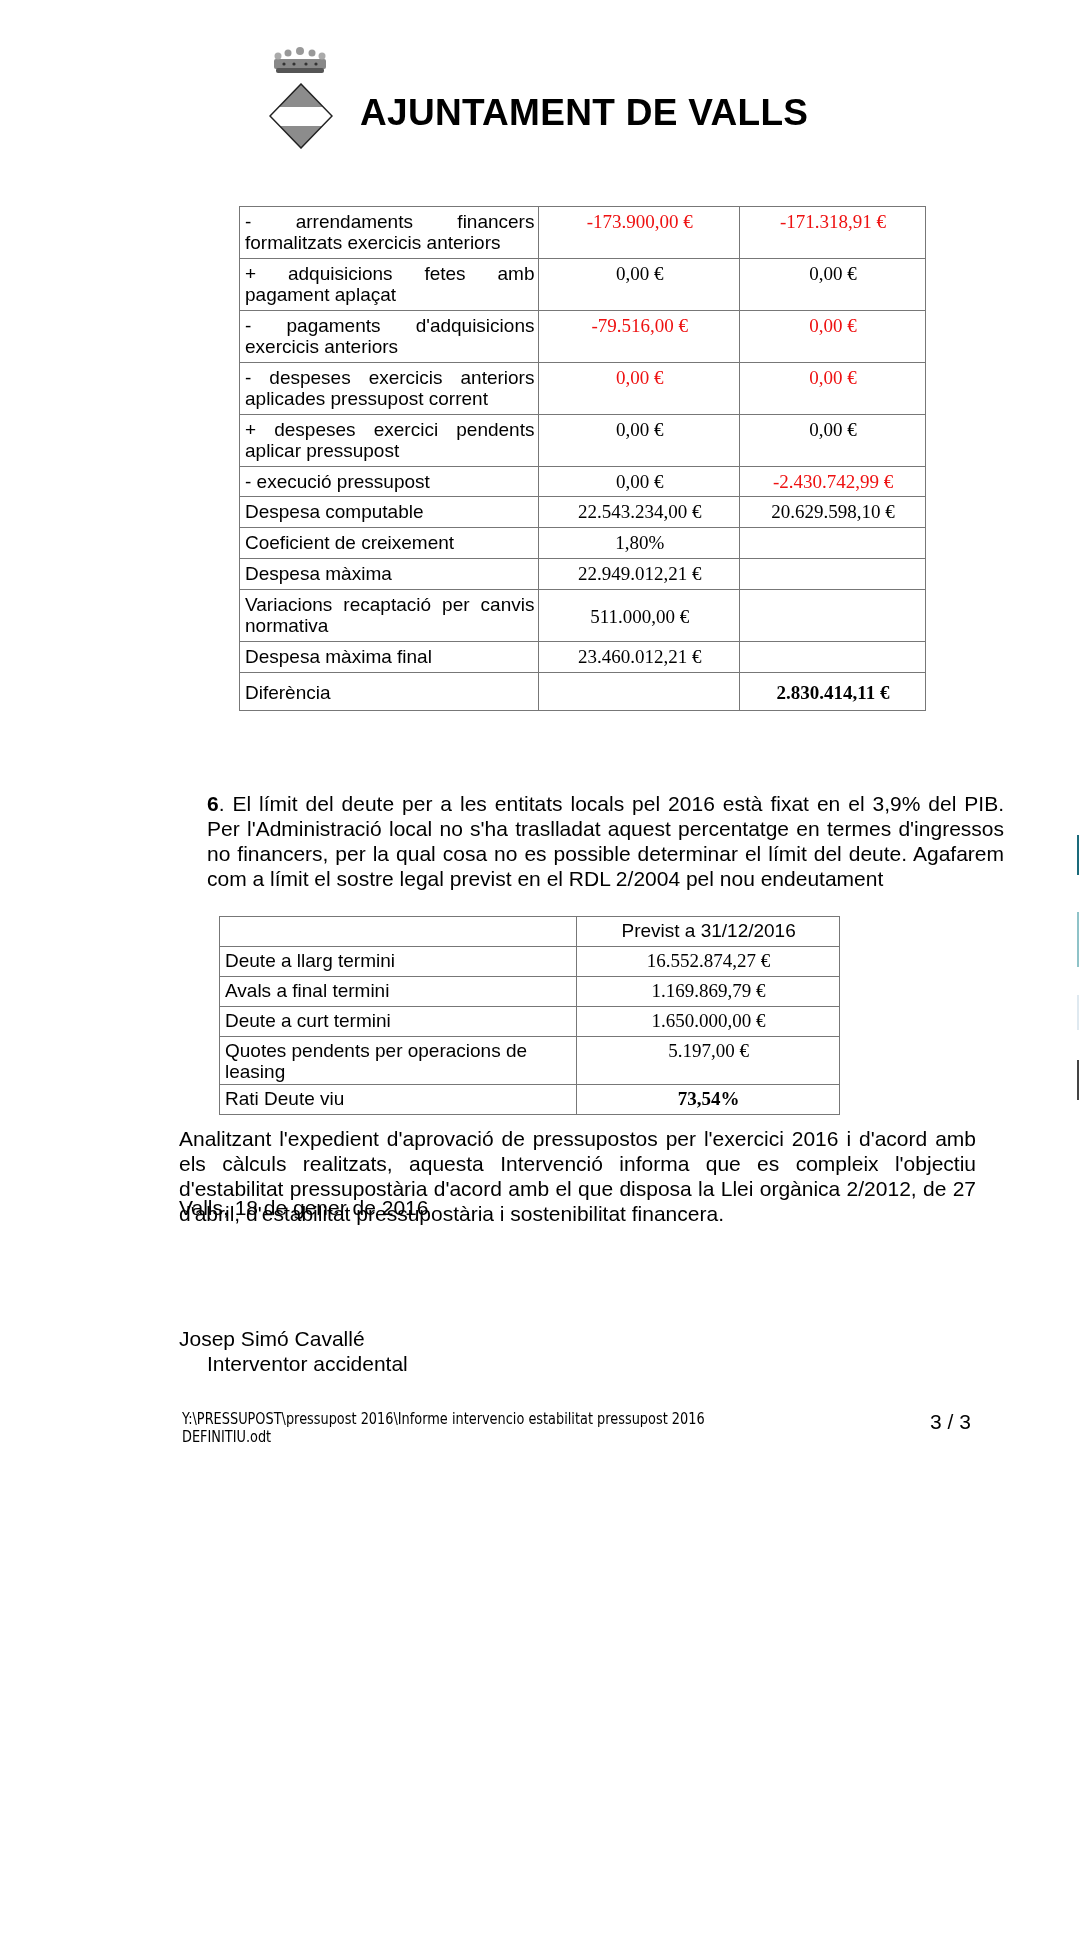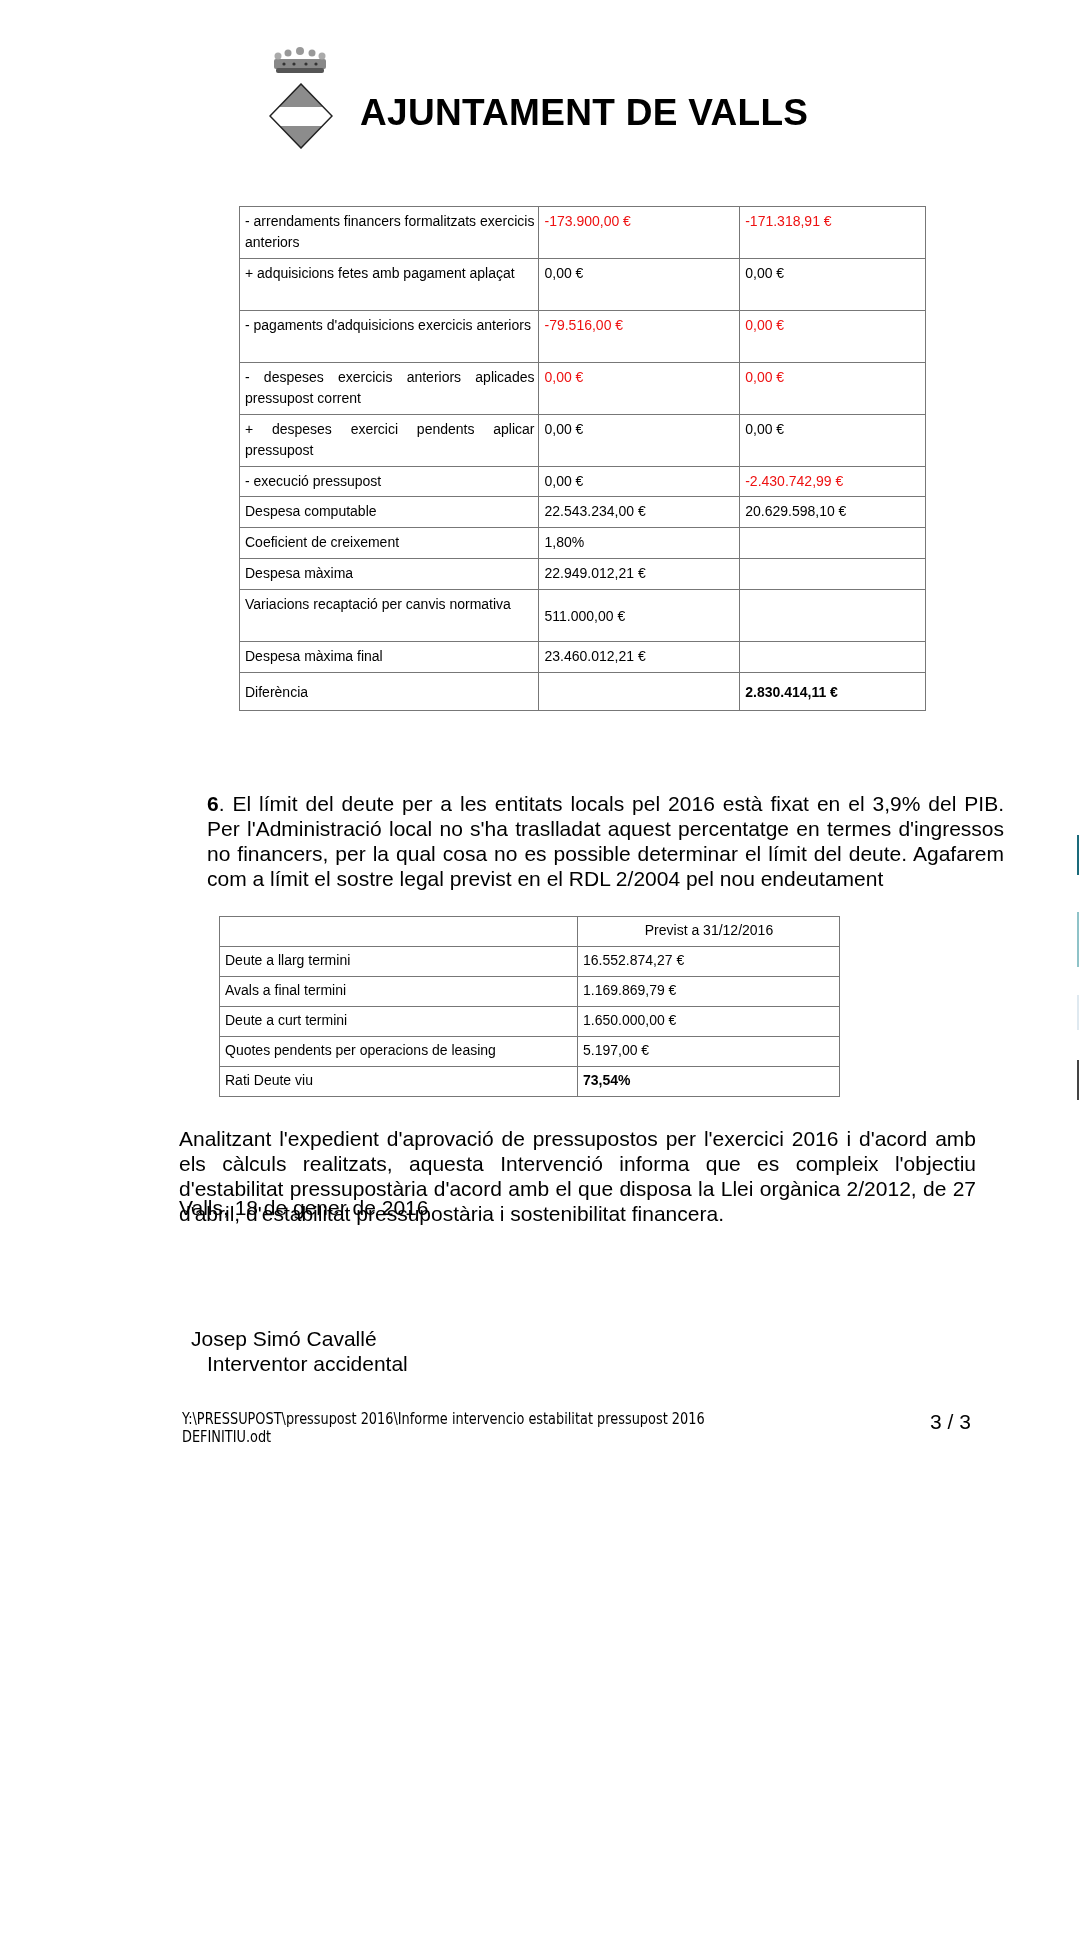--- a/index.html
+++ b/index.html
@@ -4,41 +4,41 @@
 <style>
   html, body { margin:0; padding:0; background:#ffffff; }
   body { width:1079px; height:1943px; position:relative; overflow:hidden;
          font-family:"Liberation Sans", sans-serif; color:#000; }
   .abs { position:absolute; }
   
   #crown { left:270px; top:47px; width:60px; height:30px; }
   #shield { left:269px; top:83px; width:64px; height:66px; }
   #org-title { left:360px; top:92px; font-size:37px; font-weight:bold; letter-spacing:0.3px; white-space:nowrap; }
 
-  table { border-collapse:collapse; position:absolute; font-size:14px;border-radius:19px; }
+  table { border-collapse:collapse; position:absolute; font-size:19px;border-radius:19px; }
   td { border:1px solid #777; vertical-align:top; padding:4px 4px 2px 5px; line-height:21px; }
-  td.num { text-align:left; padding-right:4px; }
+  td.num { text-align:center; padding-right:4px;font-family:Liberation Serif, serif; }
   td.lbl { text-align:justify; text-align-last:left; }
   td.vmid { vertical-align:middle; }
   .neg { color:#ee1111; }
   .bold { font-weight:bold; }
 
   #t1 { left:239px; top:206px; width:687px; }
   #t1 col.c1 { width:300px; } #t1 col.c2 { width:201px; } #t1 col.c3 { width:186px; }
 
   #t2 { left:219px; top:916px; width:621px; }
   #t2 col.c1 { width:425px; } #t2 col.c2 { width:301px; }
   #t2 td { height:24px; padding:3px 4px 2px 5px; }
 
   .para { position:absolute; left:179px; width:797px; font-size:21px; line-height:25px;
           text-align:justify; }
   #p6 { top:791px;margin-left:28px; }
   #p-concl { top:1126px; }
   #city-date { position:absolute; left:179px; top:1196px; font-size:21px; }
-  #signer-name { position:absolute; left:191px; top:1327px; font-size:21px; }
+  #signer-name { position:absolute; left:179px; top:1327px; font-size:21px; }
   #signer-role { position:absolute; left:179px; top:1352px; font-size:21px;margin-left:28px; }
   #footer-path { position:absolute; left:182px; top:1410px; font-size:15px; line-height:18px;
                  font-family:"DejaVu Sans", sans-serif; transform:scaleX(0.86); transform-origin:left top; }
   #page-num { position:absolute; left:930px; top:1410px; font-size:21px; }
 
   .edge { position:absolute; left:1077px; width:2px; }
 </style>
 </head>
 <body>
 

